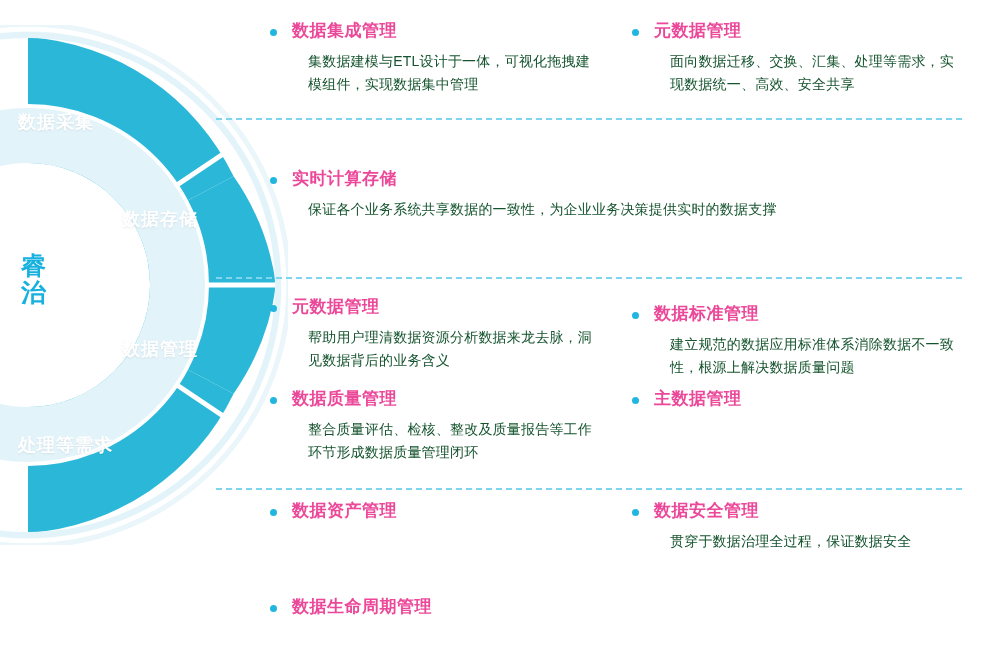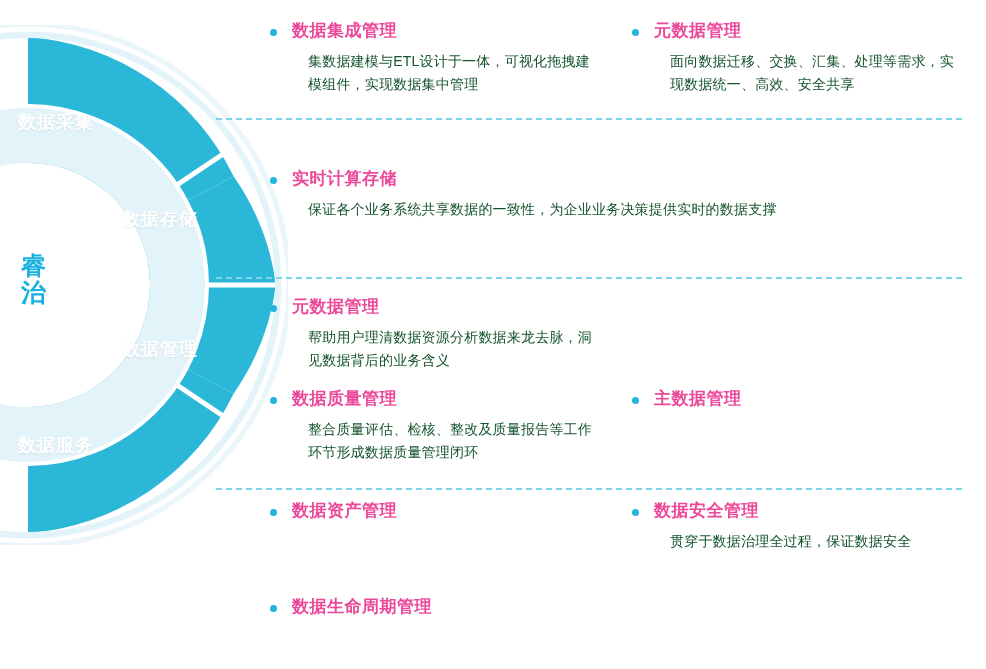--- a/index.html
+++ b/index.html
@@ -161,21 +161,21 @@
     <circle cx="260" cy="260" r="250" fill="none" stroke="#e2f3f9" stroke-width="6"></circle>
     <circle cx="260" cy="260" r="256" fill="none" stroke="#ffffff" stroke-width="5"></circle>
     <circle cx="260" cy="260" r="261" fill="none" stroke="#eaf6fa" stroke-width="5"></circle>
 
     <rect x="0" y="0" width="232" height="520" fill="#ffffff"></rect>
   </svg>
 
   <div class="sector-label" id="label-collect">数据采集</div>
   <div class="sector-label" id="label-storage">数据存储</div>
   <div class="sector-label" id="label-manage">数据管理</div>
-  <div class="sector-label" id="label-service">数据服务</div>
+  <div class="sector-label" id="label-service">处理等需求</div>
 
   <div id="brand-center">
     <span>睿</span>
     <span>治</span>
   </div>
 </div>
 
 <div id="content">
 
   <div class="divider" id="divider-1"></div>
@@ -207,20 +207,27 @@
   </div>
 
   <div class="item" id="item-metadata">
     <div class="item-head">
       <span class="bullet"></span>
       <span class="item-title">元数据管理</span>
     </div>
     <div class="item-desc">帮助用户理清数据资源分析数据来龙去脉，洞见数据背后的业务含义</div>
   </div>
 
+  <div class="item" id="item-standard">
+    <div class="item-head">
+      <span class="bullet"></span>
+      <span class="item-title">数据标准管理</span>
+    </div>
+    <div class="item-desc">建立规范的数据应用标准体系消除数据不一致性，根源上解决数据质量问题</div>
+  </div>
 
   <div class="item" id="item-quality">
     <div class="item-head">
       <span class="bullet"></span>
       <span class="item-title">数据质量管理</span>
     </div>
     <div class="item-desc">整合质量评估、检核、整改及质量报告等工作环节形成数据质量管理闭环</div>
   </div>
 
   <div class="item" id="item-master">

